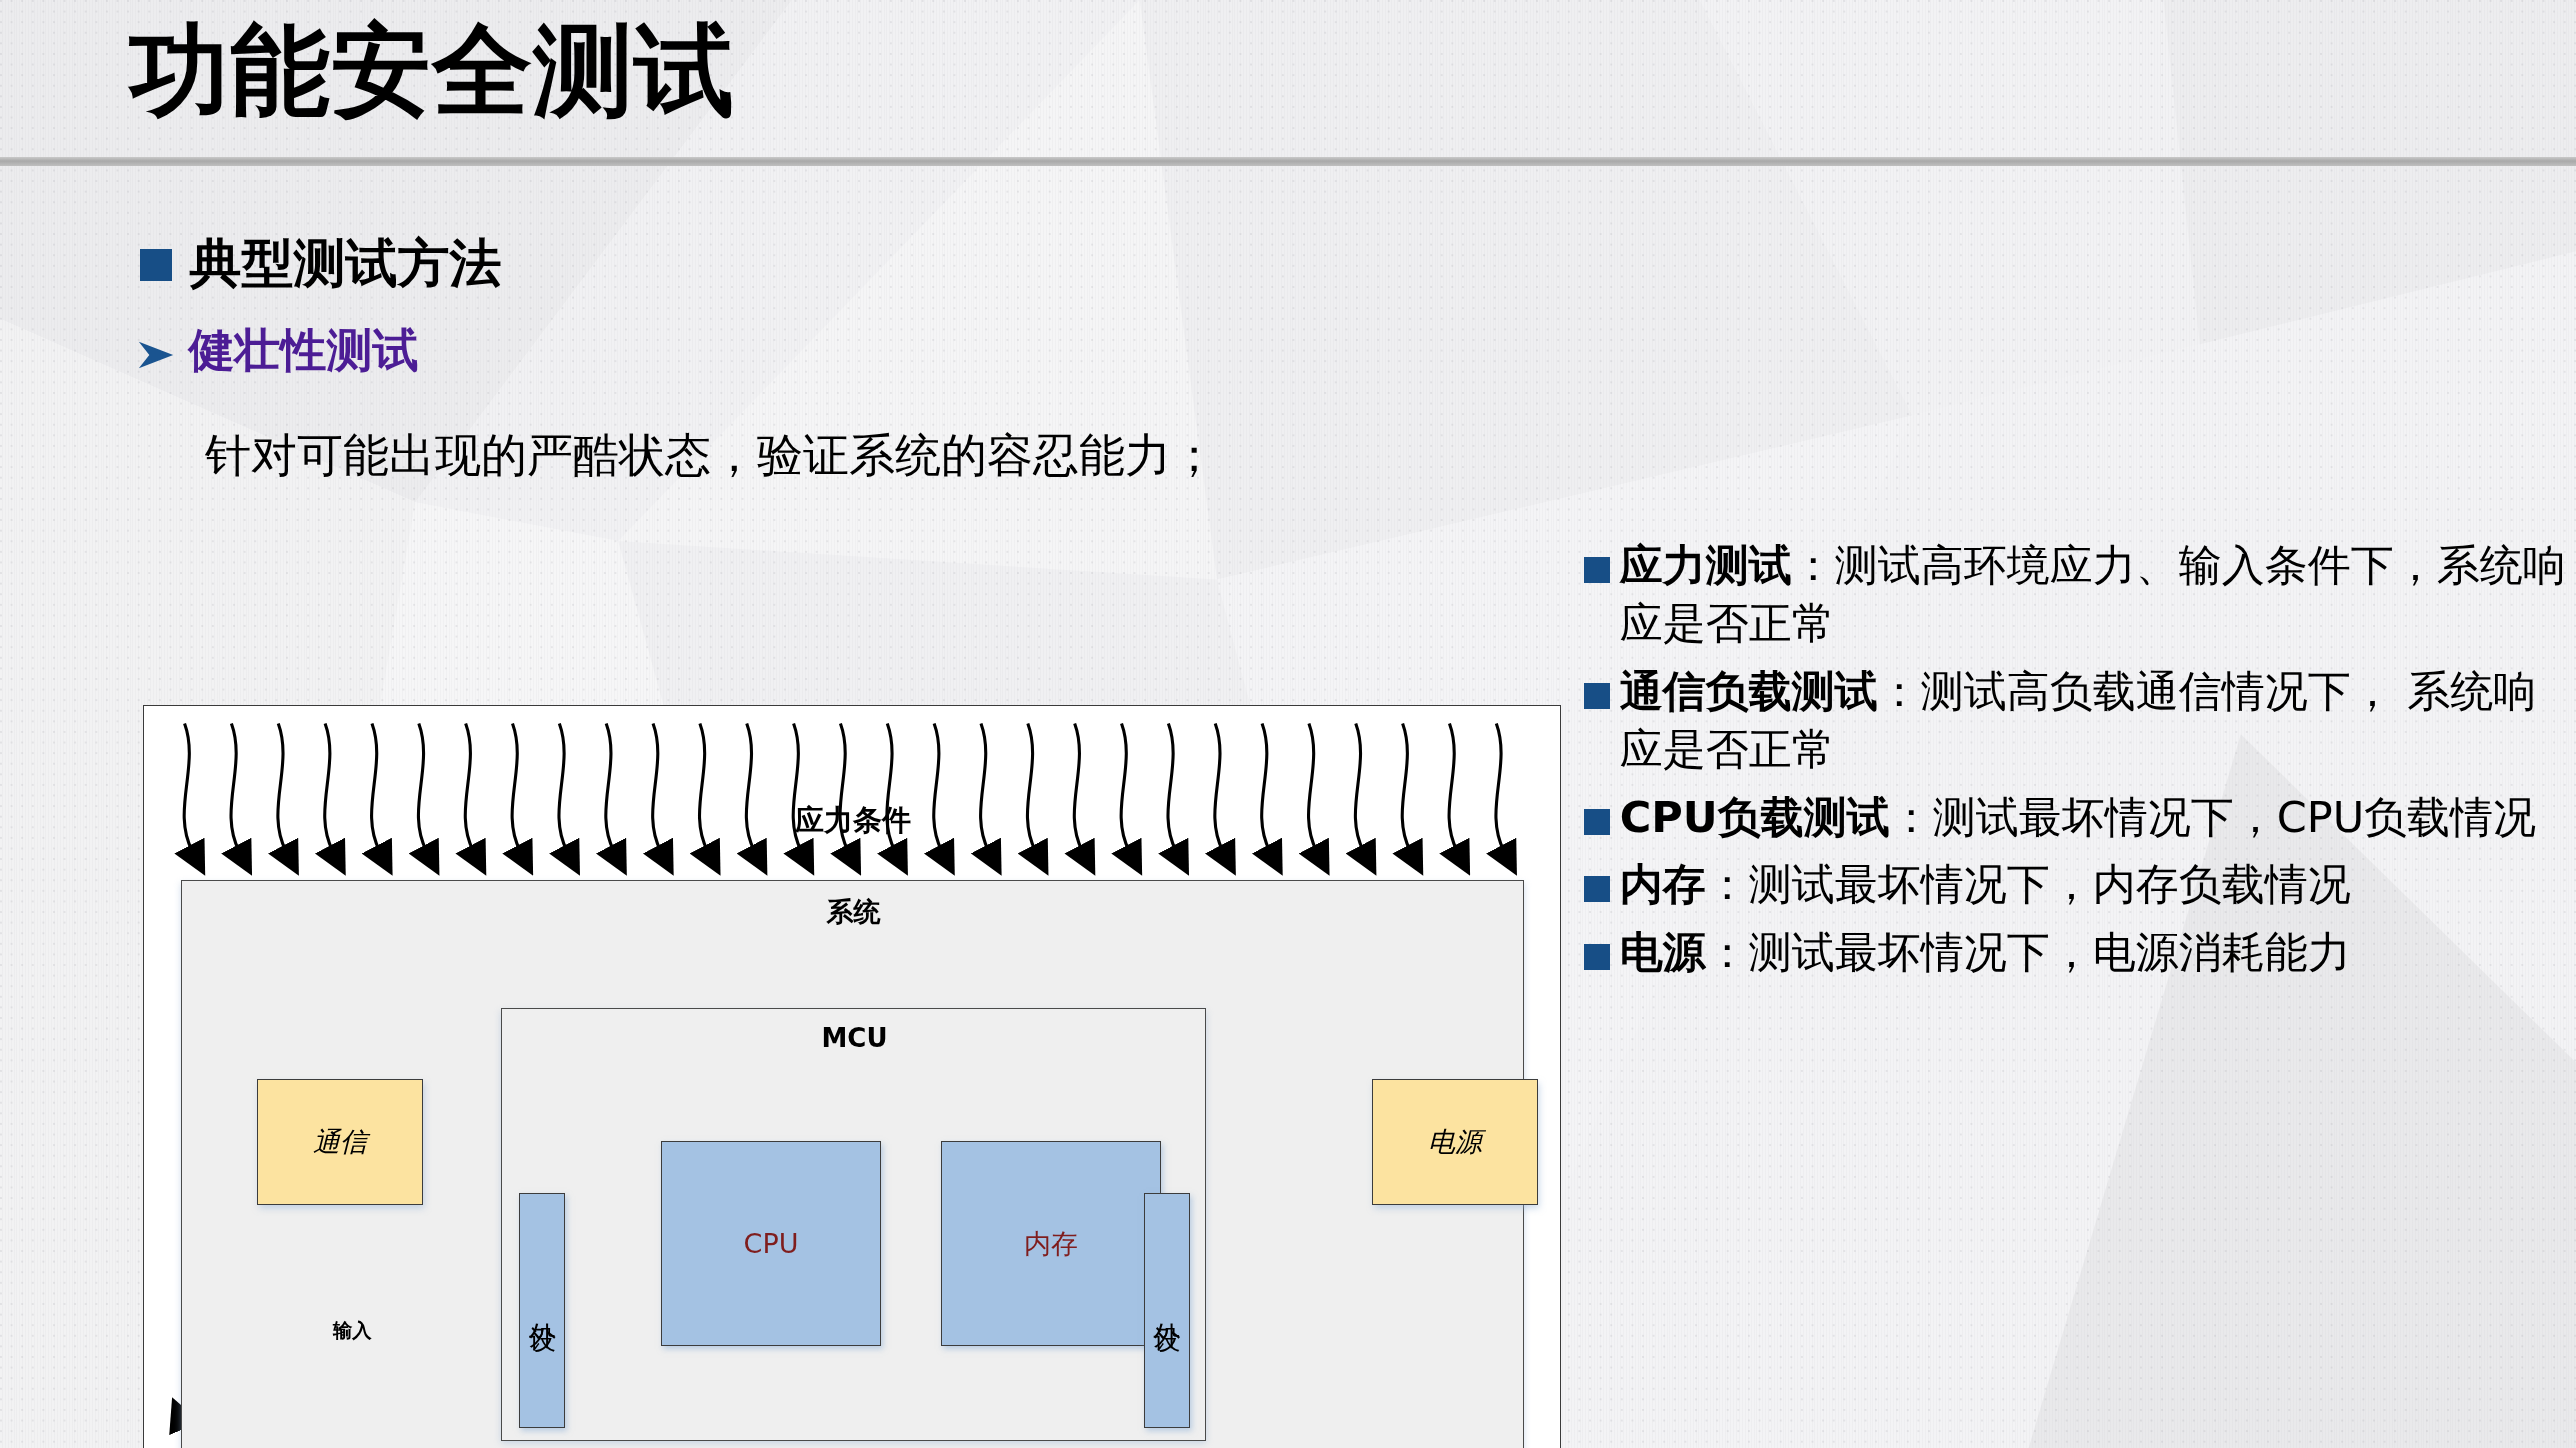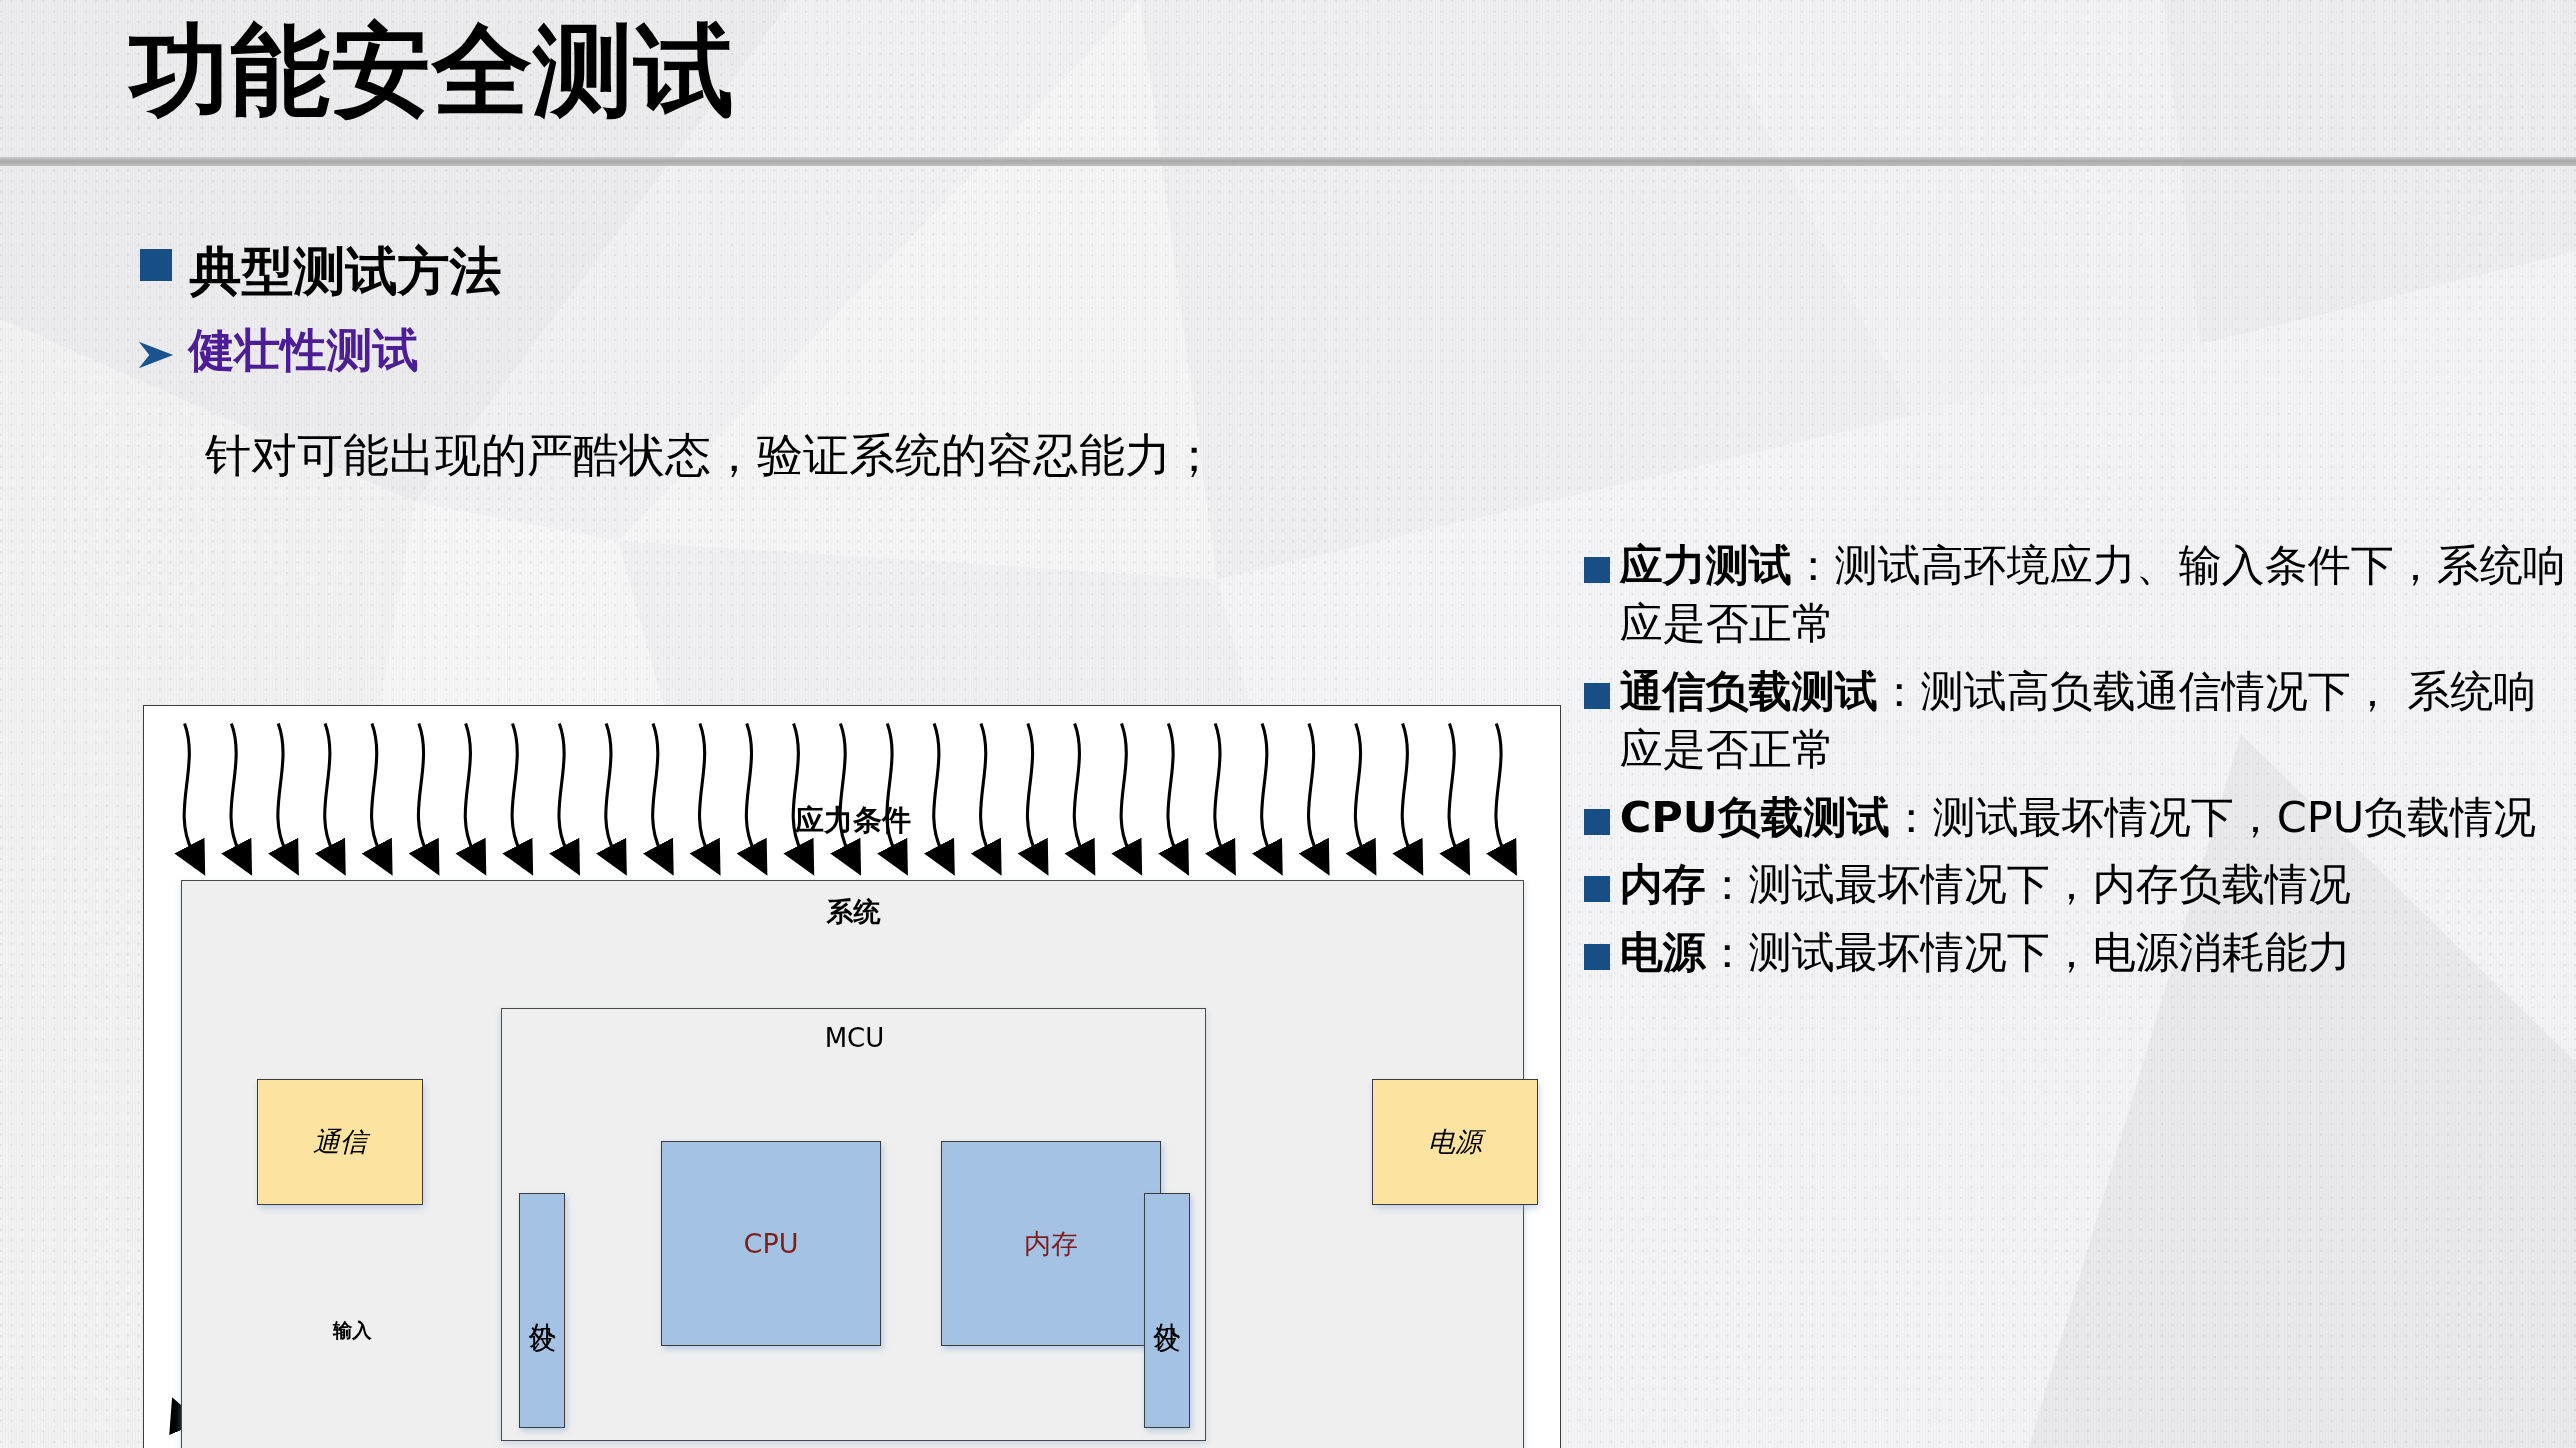--- a/index.html
+++ b/index.html
@@ -39,21 +39,20 @@
   
   #left-col { position:absolute; left:0; top:169px; width:1584px; height:1280px; z-index:5; }
 
   .bullet-l1 { position:absolute; left:140px; top:63px; display:flex; align-items:flex-start; }
   .bullet-l1 .sq {
     width:32px; height:32px; background:#174E86; margin-top:17.4px; margin-right:17.4px; flex:none;
   }
   .bullet-l1 .txt {
     font-size:52px; font-weight:bold; color:#000; line-height:1.22;
     font-family:"DejaVu Sans","Liberation Sans",sans-serif;
-    margin-top:8px;
   }
 
   .bullet-l2 { position:absolute; left:135px; top:153px; display:flex; align-items:flex-start; }
   .bullet-l2 .chev { width:42px; height:42px; margin-top:11.6px; margin-right:11.6px; flex:none; }
   .bullet-l2 .txt {
     font-size:46px; font-weight:bold; color:#4c1d95; line-height:1.22;
     font-family:"DejaVu Sans","Liberation Sans",sans-serif;
   }
 
   #body-line {
@@ -80,21 +79,21 @@
     background:#EFEFEF; border:1.4px solid #4A4A4A;
     box-shadow:0 2.9px 6.8px rgba(150,180,215,.45);
   }
   #sys-label { left:0; top:9.7px; width:1343px; height:42px; font-size:27px; font-weight:bold; }
 
   #mcu-box {
     position:absolute; left:319px; top:127px; width:705px; height:433px;
     background:#EFEFEF; border:1.4px solid #4A4A4A;
     box-shadow:0 2.9px 6.8px rgba(150,180,215,.45);
   }
-  #mcu-label { left:0; top:9.7px; width:705px; height:39px; font-size:26px; font-weight:normal; }
+  #mcu-label { left:0; top:9.7px; width:705px; height:39px; font-size:26px; font-weight:bold; }
 
   .bluebox {
     position:absolute; background:#A4C2E3; border:1.3px solid #3C3C3C;
     box-shadow:1.9px 2.9px 5.8px rgba(140,175,215,.55);
     display:flex; align-items:center; justify-content:center;
     font-family:"DejaVu Sans","Liberation Sans",sans-serif; font-size:27px; color:#7f1d1d;
   }
   #cpu-box { left:159px; top:132px; width:220px; height:205px; }
   #mem-box { left:439px; top:132px; width:220px; height:205px; }
 

